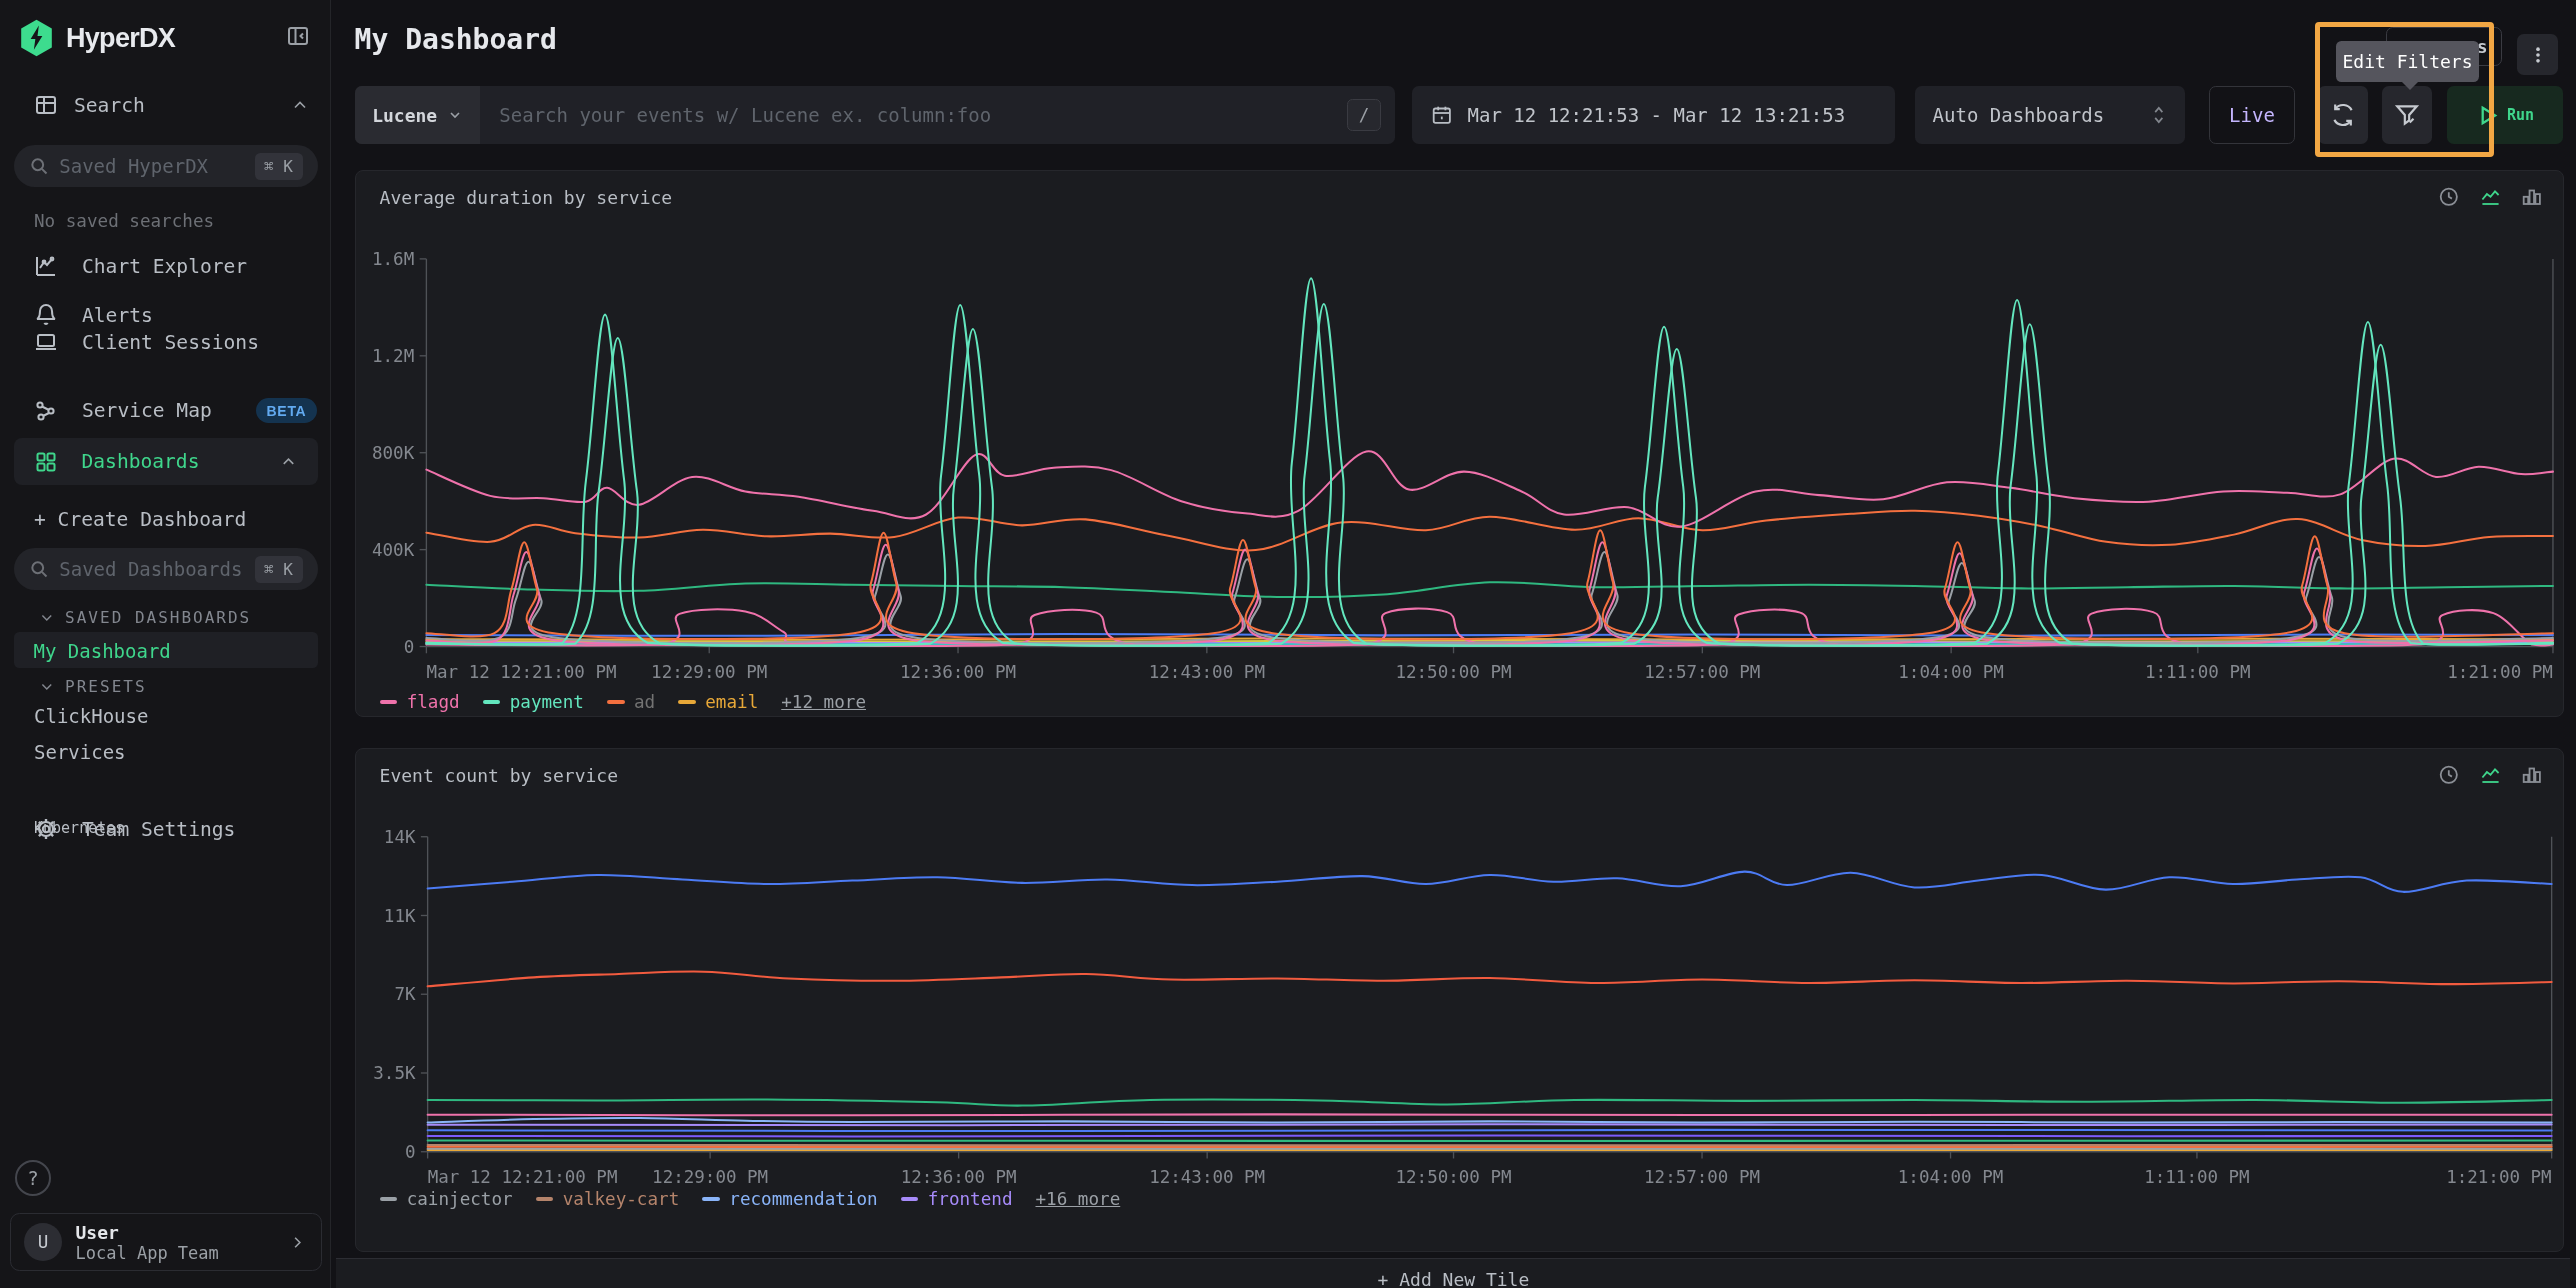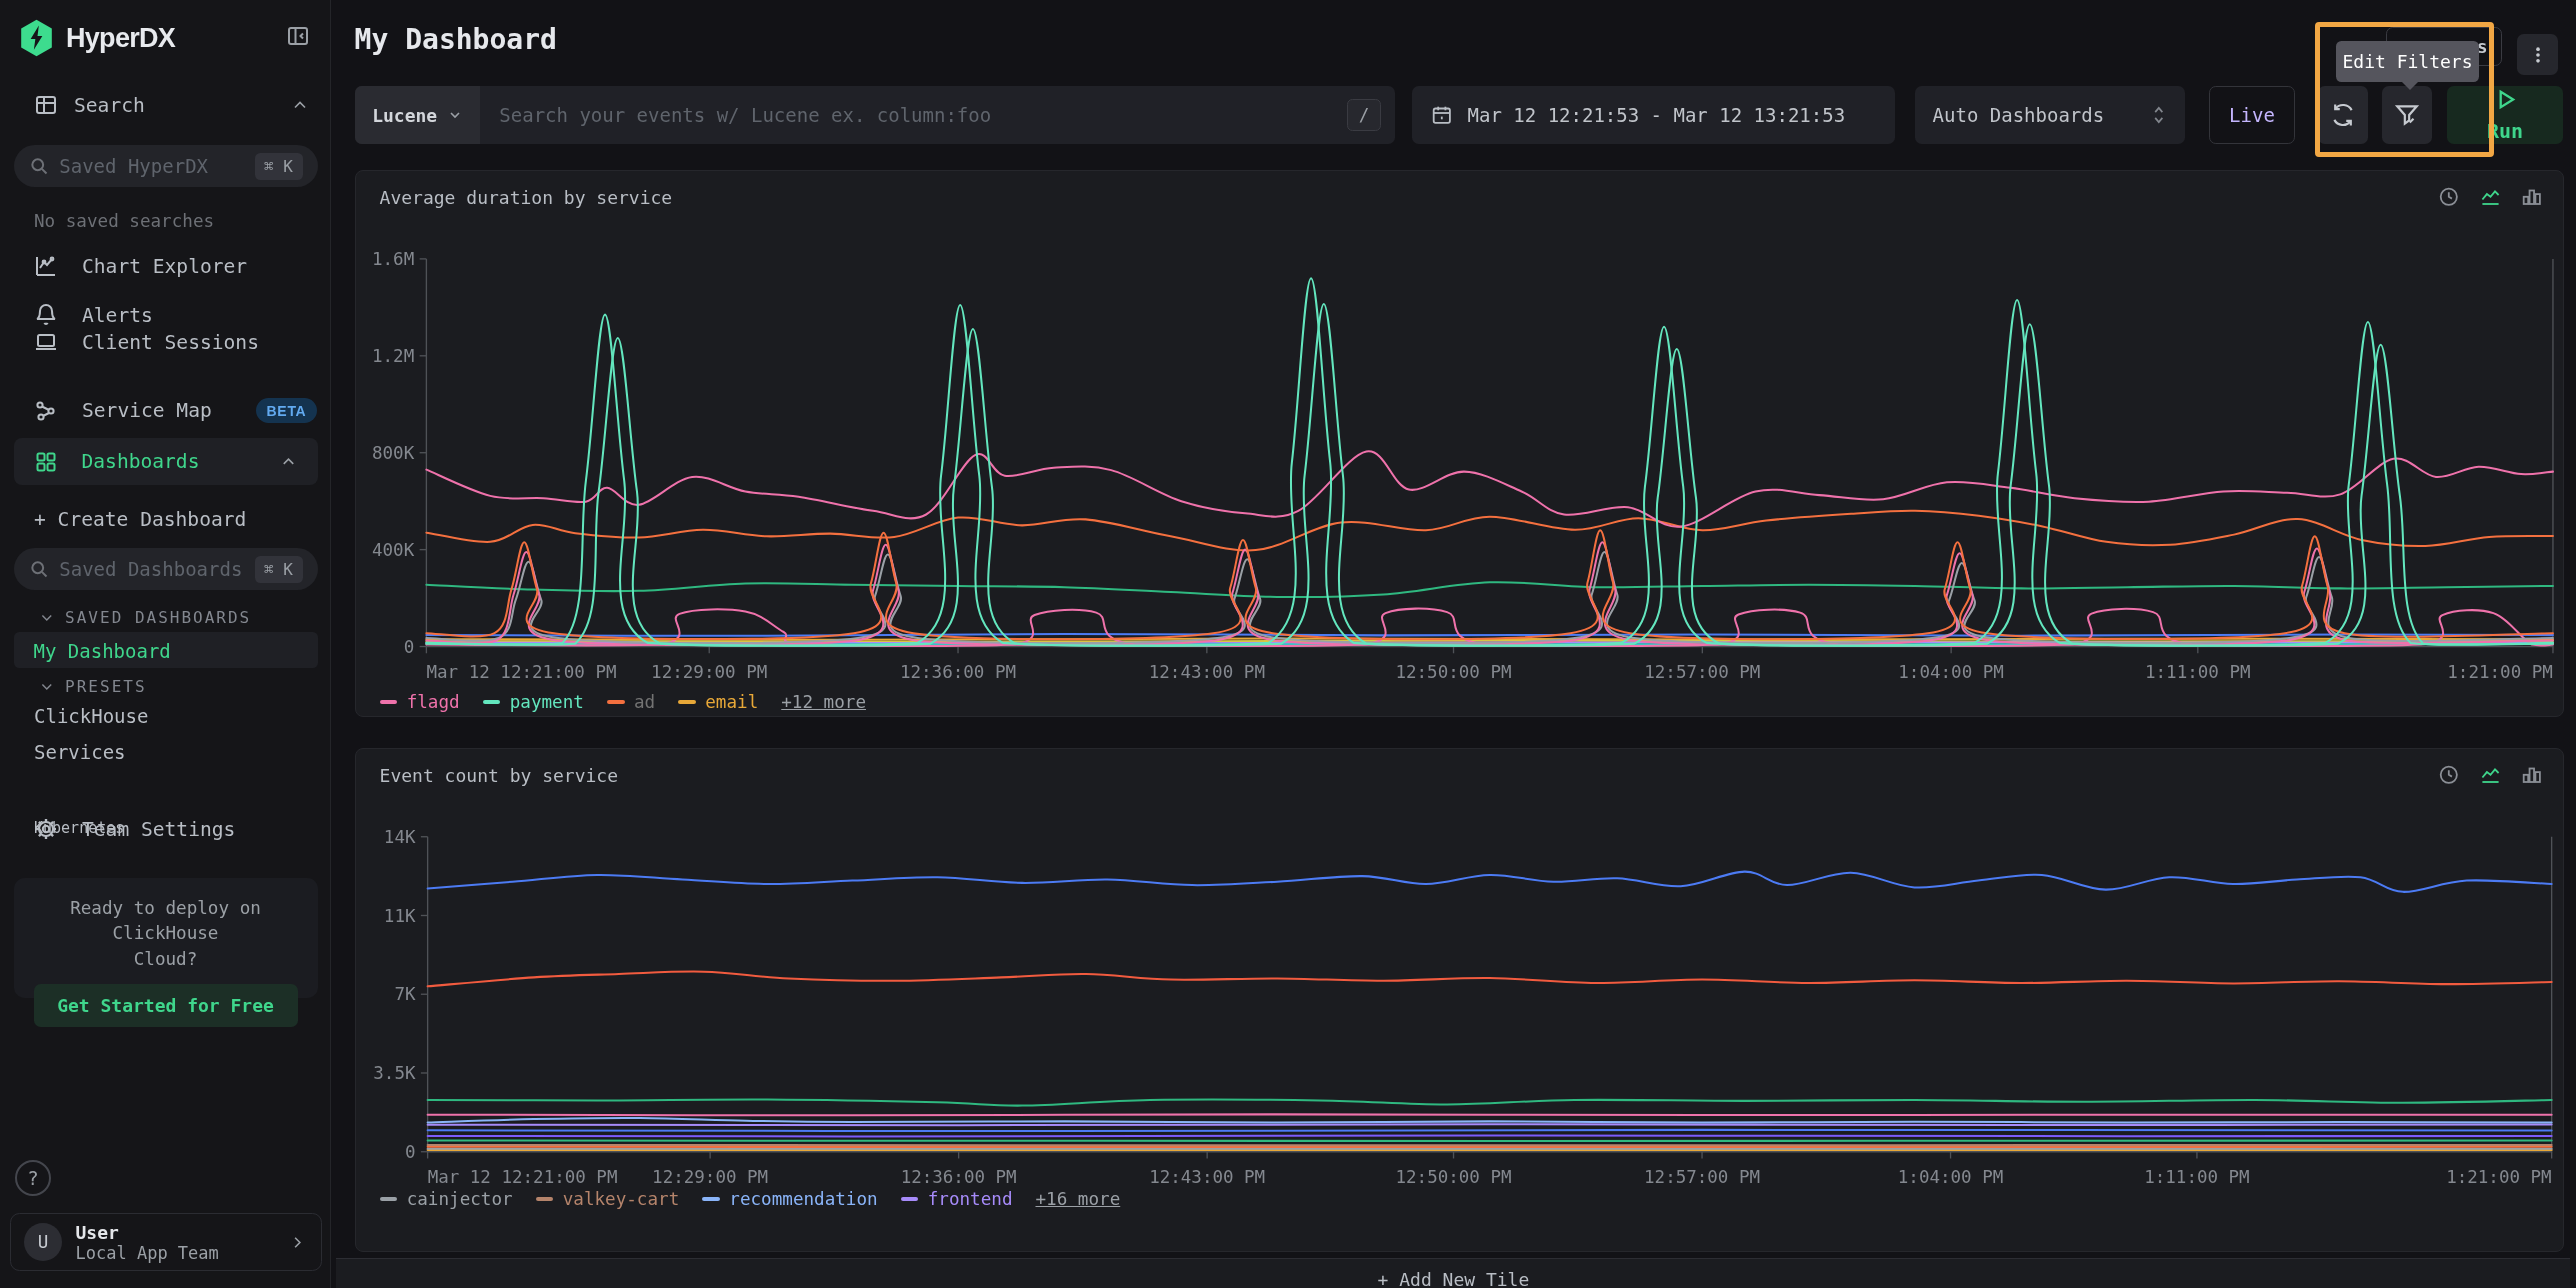--- a/index.html
+++ b/index.html
@@ -49,21 +49,21 @@
   .langchip { background:#2a2b31; height:100%; display:flex; align-items:center;
     gap:9.5px; padding:0 17.6px; color:#d3d6db; font-size:18px; font-weight:bold; }
   .slashkey { border:1.4px solid #3a3b42; background:#27282e; border-radius:5.4px;
     color:#9ba0a6; font-size:17.6px; padding:5.4px 10.8px; }
   .ctltext { color:#c0c4ca; font-size:19px; }
   .btn-outline { border:1.4px solid #33343a; border-radius:6.8px; background:transparent;
     color:#c4b5fd; font-size:19px; display:flex; align-items:center; justify-content:center; }
   .iconbtn { background:#26272d; border-radius:6.8px; display:flex; align-items:center;
     justify-content:center; }
   .runbtn { background:#17291f; border-radius:6.8px; display:flex; align-items:center;
-    justify-content:center; gap:8px; color:#3fd68c; font-size:20px; font-weight:bold;flex-direction:column; }
+    justify-content:center; gap:8px; color:#3fd68c; font-size:15px; font-weight:bold; }
   .tooltip { background:#55555d; color:#ffffff; font-size:18px; border-radius:5.4px;
     display:flex; align-items:center; justify-content:center; z-index:6; }
   .tooltip:after { content:""; position:absolute; bottom:-8px; left:65px;
     border-left:9.5px solid transparent; border-right:9.5px solid transparent;
     border-top:9.5px solid #55555d; }
   .obscured { border:1.4px solid #3a3b42; border-radius:6.8px; display:flex;
     align-items:center; justify-content:flex-end; padding-right:13.5px;
     color:#c6cad0; font-size:18px; font-weight:bold; z-index:2; }
   .hilite { border:5.4px solid #f2a744; border-radius:4px; z-index:10; pointer-events:none; }
 
@@ -217,27 +217,20 @@
           <line x1="19" y1="12" x2="22" y2="12"></line>
           <line x1="4.9" y1="4.9" x2="7" y2="7"></line>
           <line x1="17" y1="17" x2="19.1" y2="19.1"></line>
           <line x1="4.9" y1="19.1" x2="7" y2="17"></line>
           <line x1="17" y1="7" x2="19.1" y2="4.9"></line>
         </g>
     </svg>
     <span class="navlabel">Team Settings</span>
   </div>
 
-  <div class="abs promo" style="left:13.5px;top:878px;width:304px;height:120px;padding:17.6px 20px;">
-    <div class="promo-text">
-      <span>Ready to deploy on ClickHouse</span><br>
-      <span>Cloud?</span>
-    </div>
-    <button class="cta" style="margin-top:12px;">Get Started for Free</button>
-  </div>
 
   <div class="abs helpcirc" style="left:15px;top:1160px;">
     <span>?</span>
   </div>
 
   <div class="abs usercard" style="left:9.5px;top:1213px;width:312px;height:58px;">
     <div class="avatar">
         <span>U</span>
       </div>
     <div style="flex:1;">

